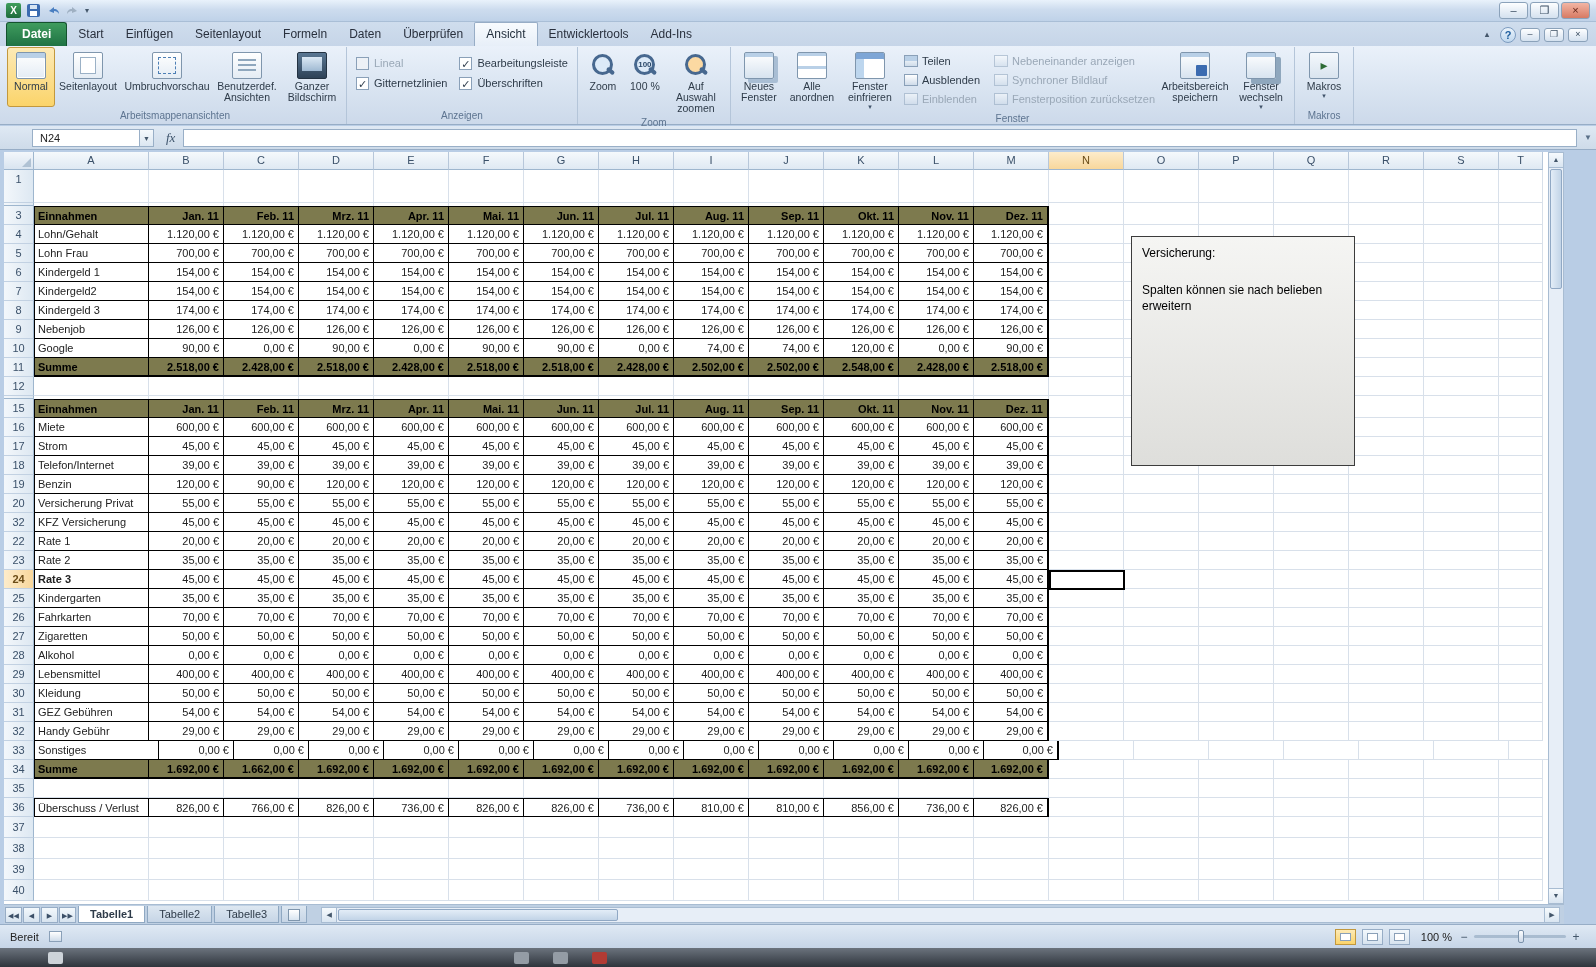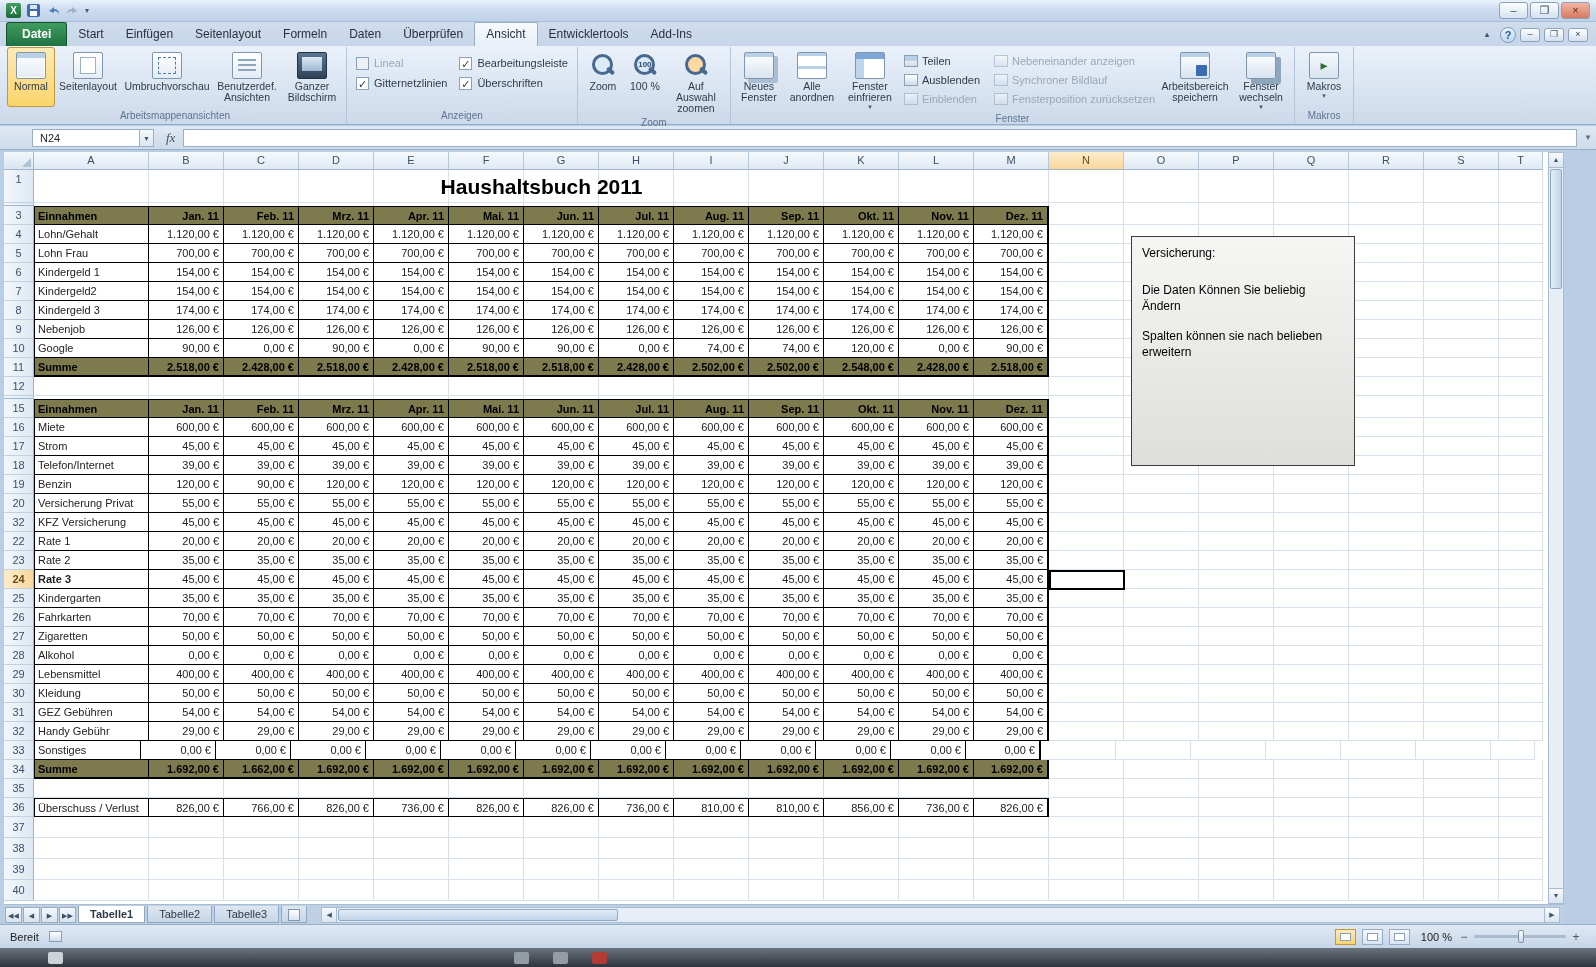--- a/index.html
+++ b/index.html
@@ -1121,21 +1121,21 @@
         <div class="cell" style="width: 75px;"></div>
         <div class="cell" style="width: 75px;"></div>
         <div class="cell" style="width: 75px;"></div>
         <div class="cell" style="width: 75px;"></div>
         <div class="cell" style="width: 75px;"></div>
         <div class="cell" style="width: 75px;"></div>
         <div class="cell" style="width: 44px;"></div>
       </div>
       <div class="grow data">
         <div class="rn">33</div>
-        <div class="cell tb c0 lbl" style="width: 107px;">Sonstiges</div>
+        <div class="cell tb c0 lbl" style="width: 125px;">Sonstiges</div>
         <div class="cell tb num" style="width: 75px;">0,00 €</div>
         <div class="cell tb num" style="width: 75px;">0,00 €</div>
         <div class="cell tb num" style="width: 75px;">0,00 €</div>
         <div class="cell tb num" style="width: 75px;">0,00 €</div>
         <div class="cell tb num" style="width: 75px;">0,00 €</div>
         <div class="cell tb num" style="width: 75px;">0,00 €</div>
         <div class="cell tb num" style="width: 75px;">0,00 €</div>
         <div class="cell tb num" style="width: 75px;">0,00 €</div>
         <div class="cell tb num" style="width: 75px;">0,00 €</div>
         <div class="cell tb num" style="width: 75px;">0,00 €</div>
@@ -1304,25 +1304,23 @@
         <div class="cell" style="width: 75px;"></div>
         <div class="cell" style="width: 75px;"></div>
         <div class="cell" style="width: 75px;"></div>
         <div class="cell" style="width: 75px;"></div>
         <div class="cell" style="width: 75px;"></div>
         <div class="cell" style="width: 75px;"></div>
         <div class="cell" style="width: 75px;"></div>
         <div class="cell" style="width: 44px;"></div>
       </div>
     </div>
-  <div class="sheettitle">Haushaltsbuch 2011</div>
   <div class="selbox"></div>
   <div class="notebox">
     <div class="nbt">Versicherung:</div>
-    <div class="nbl">Die Daten Können Sie beliebig Ändern</div>
     <div class="nbl">Spalten können sie nach belieben erweitern</div>
   </div>
 </div>
 
 <div class="vscroll">
   <div class="varr">▲</div>
   <div class="vthumb"></div>
   <div class="varr bot">▼</div>
 </div>
 

